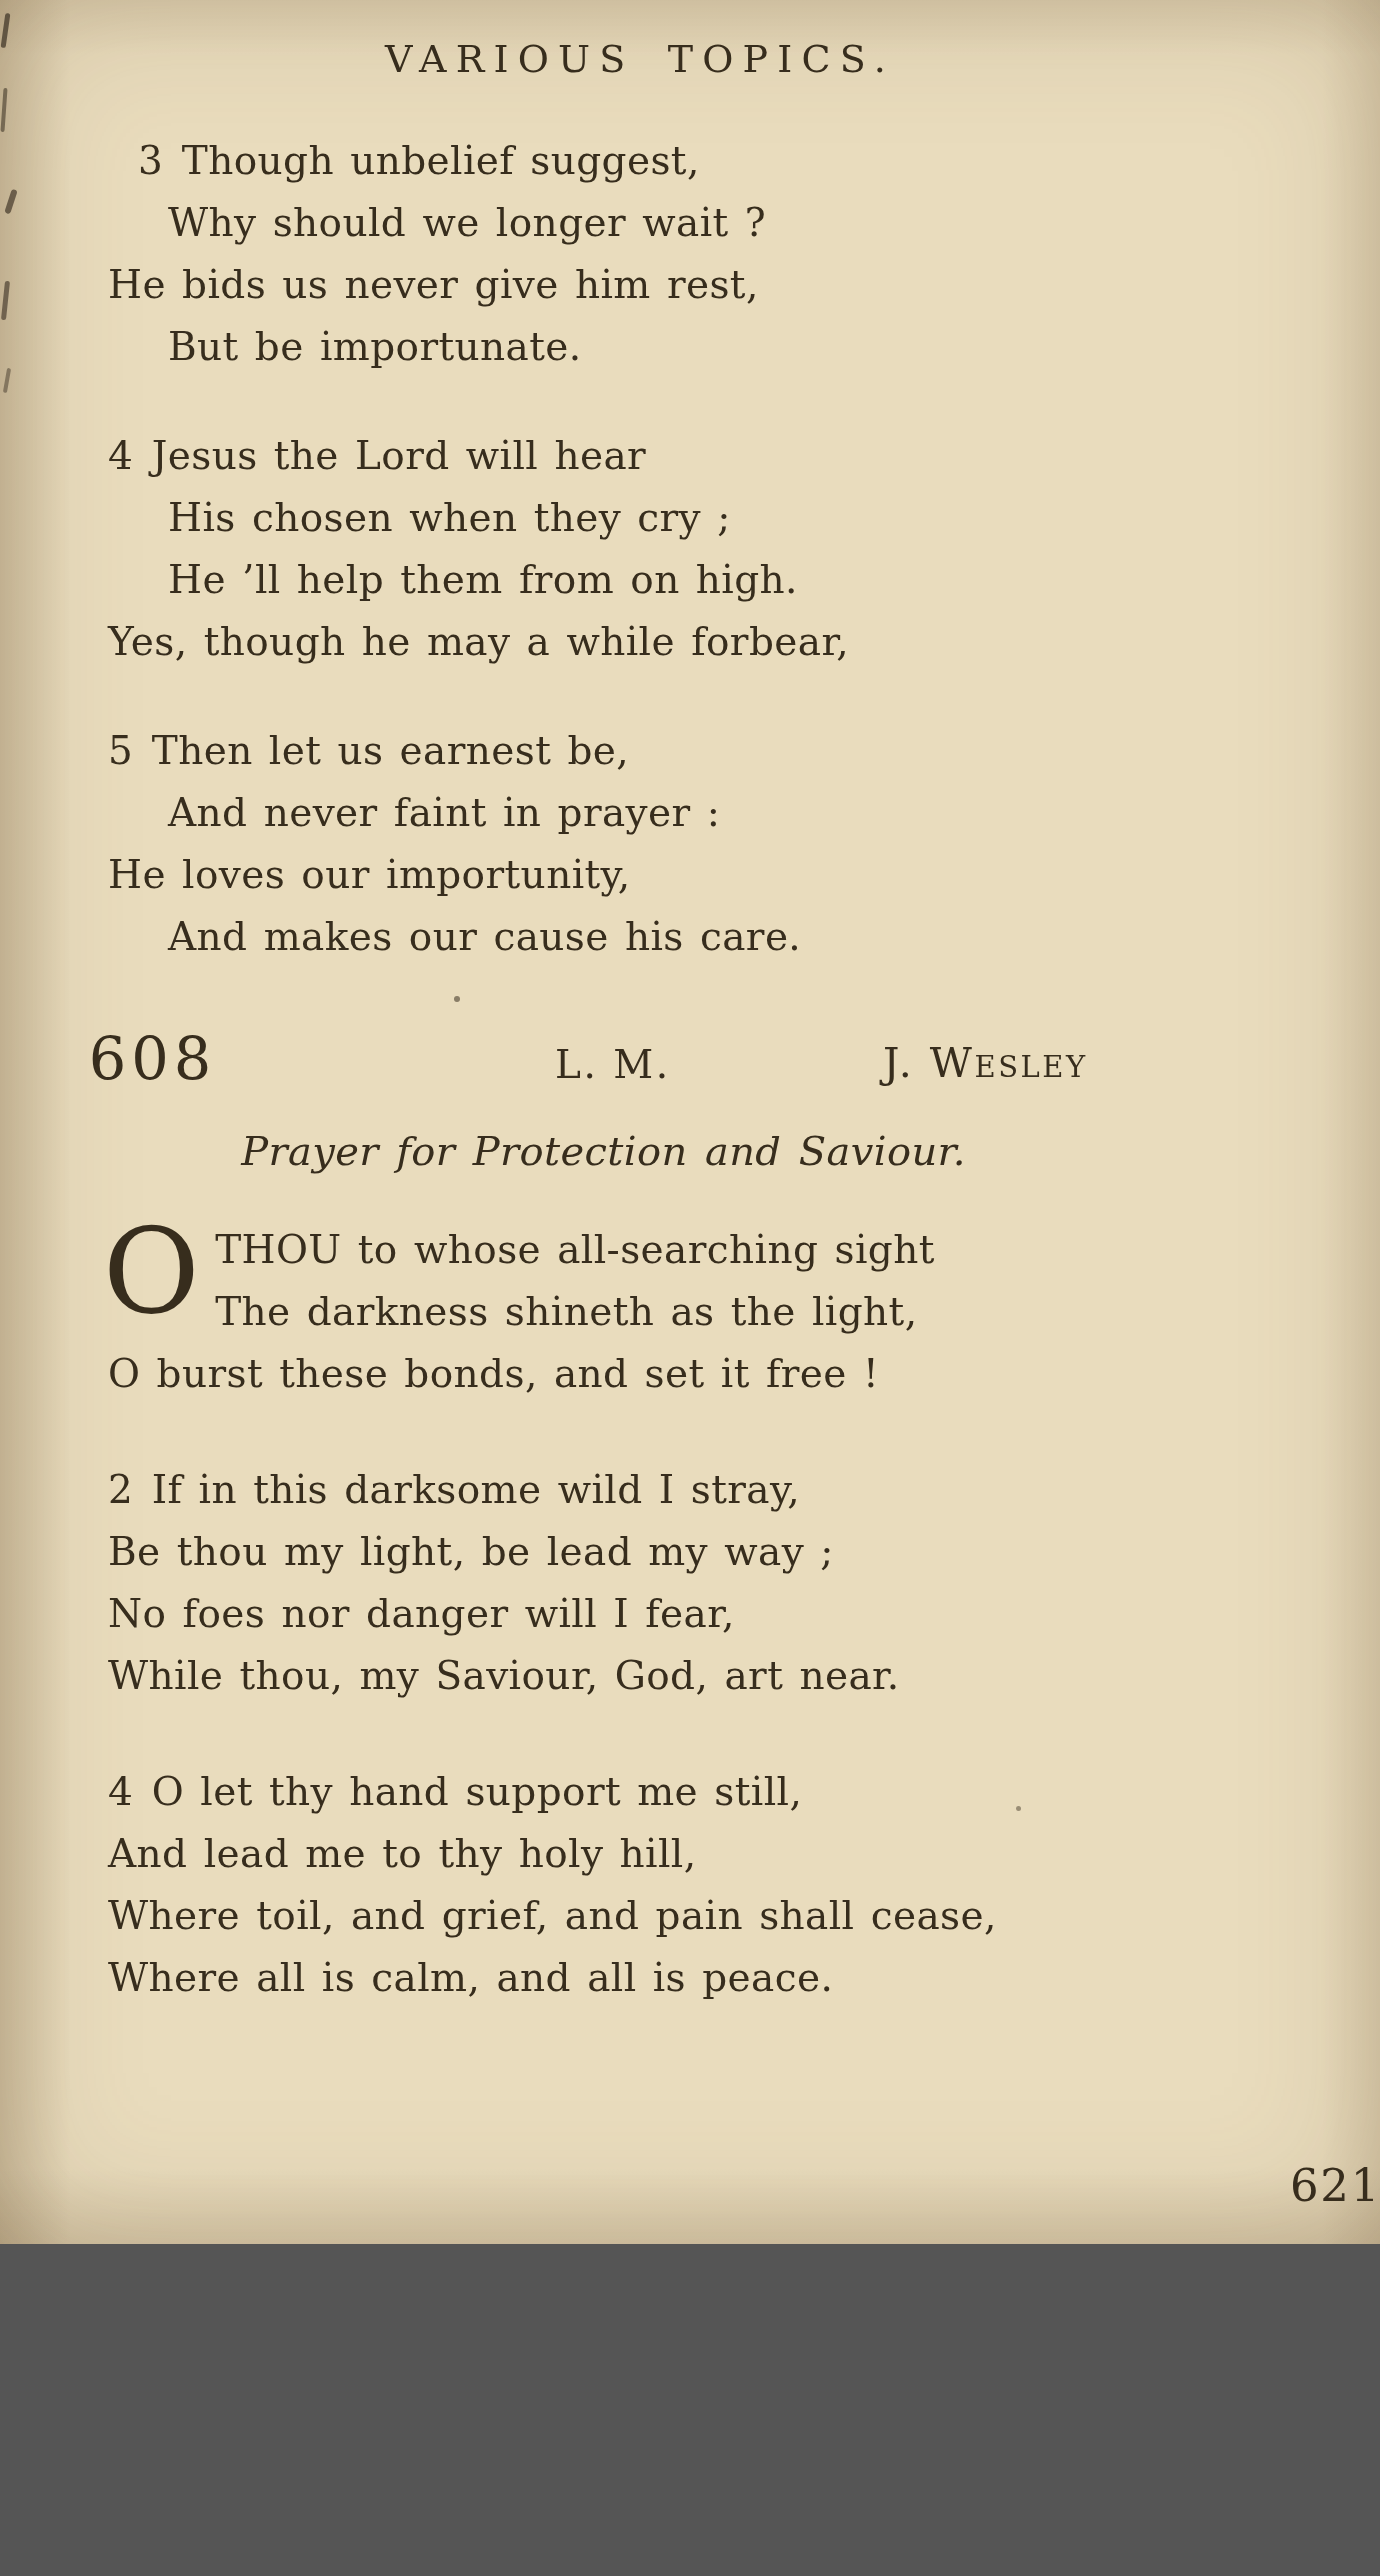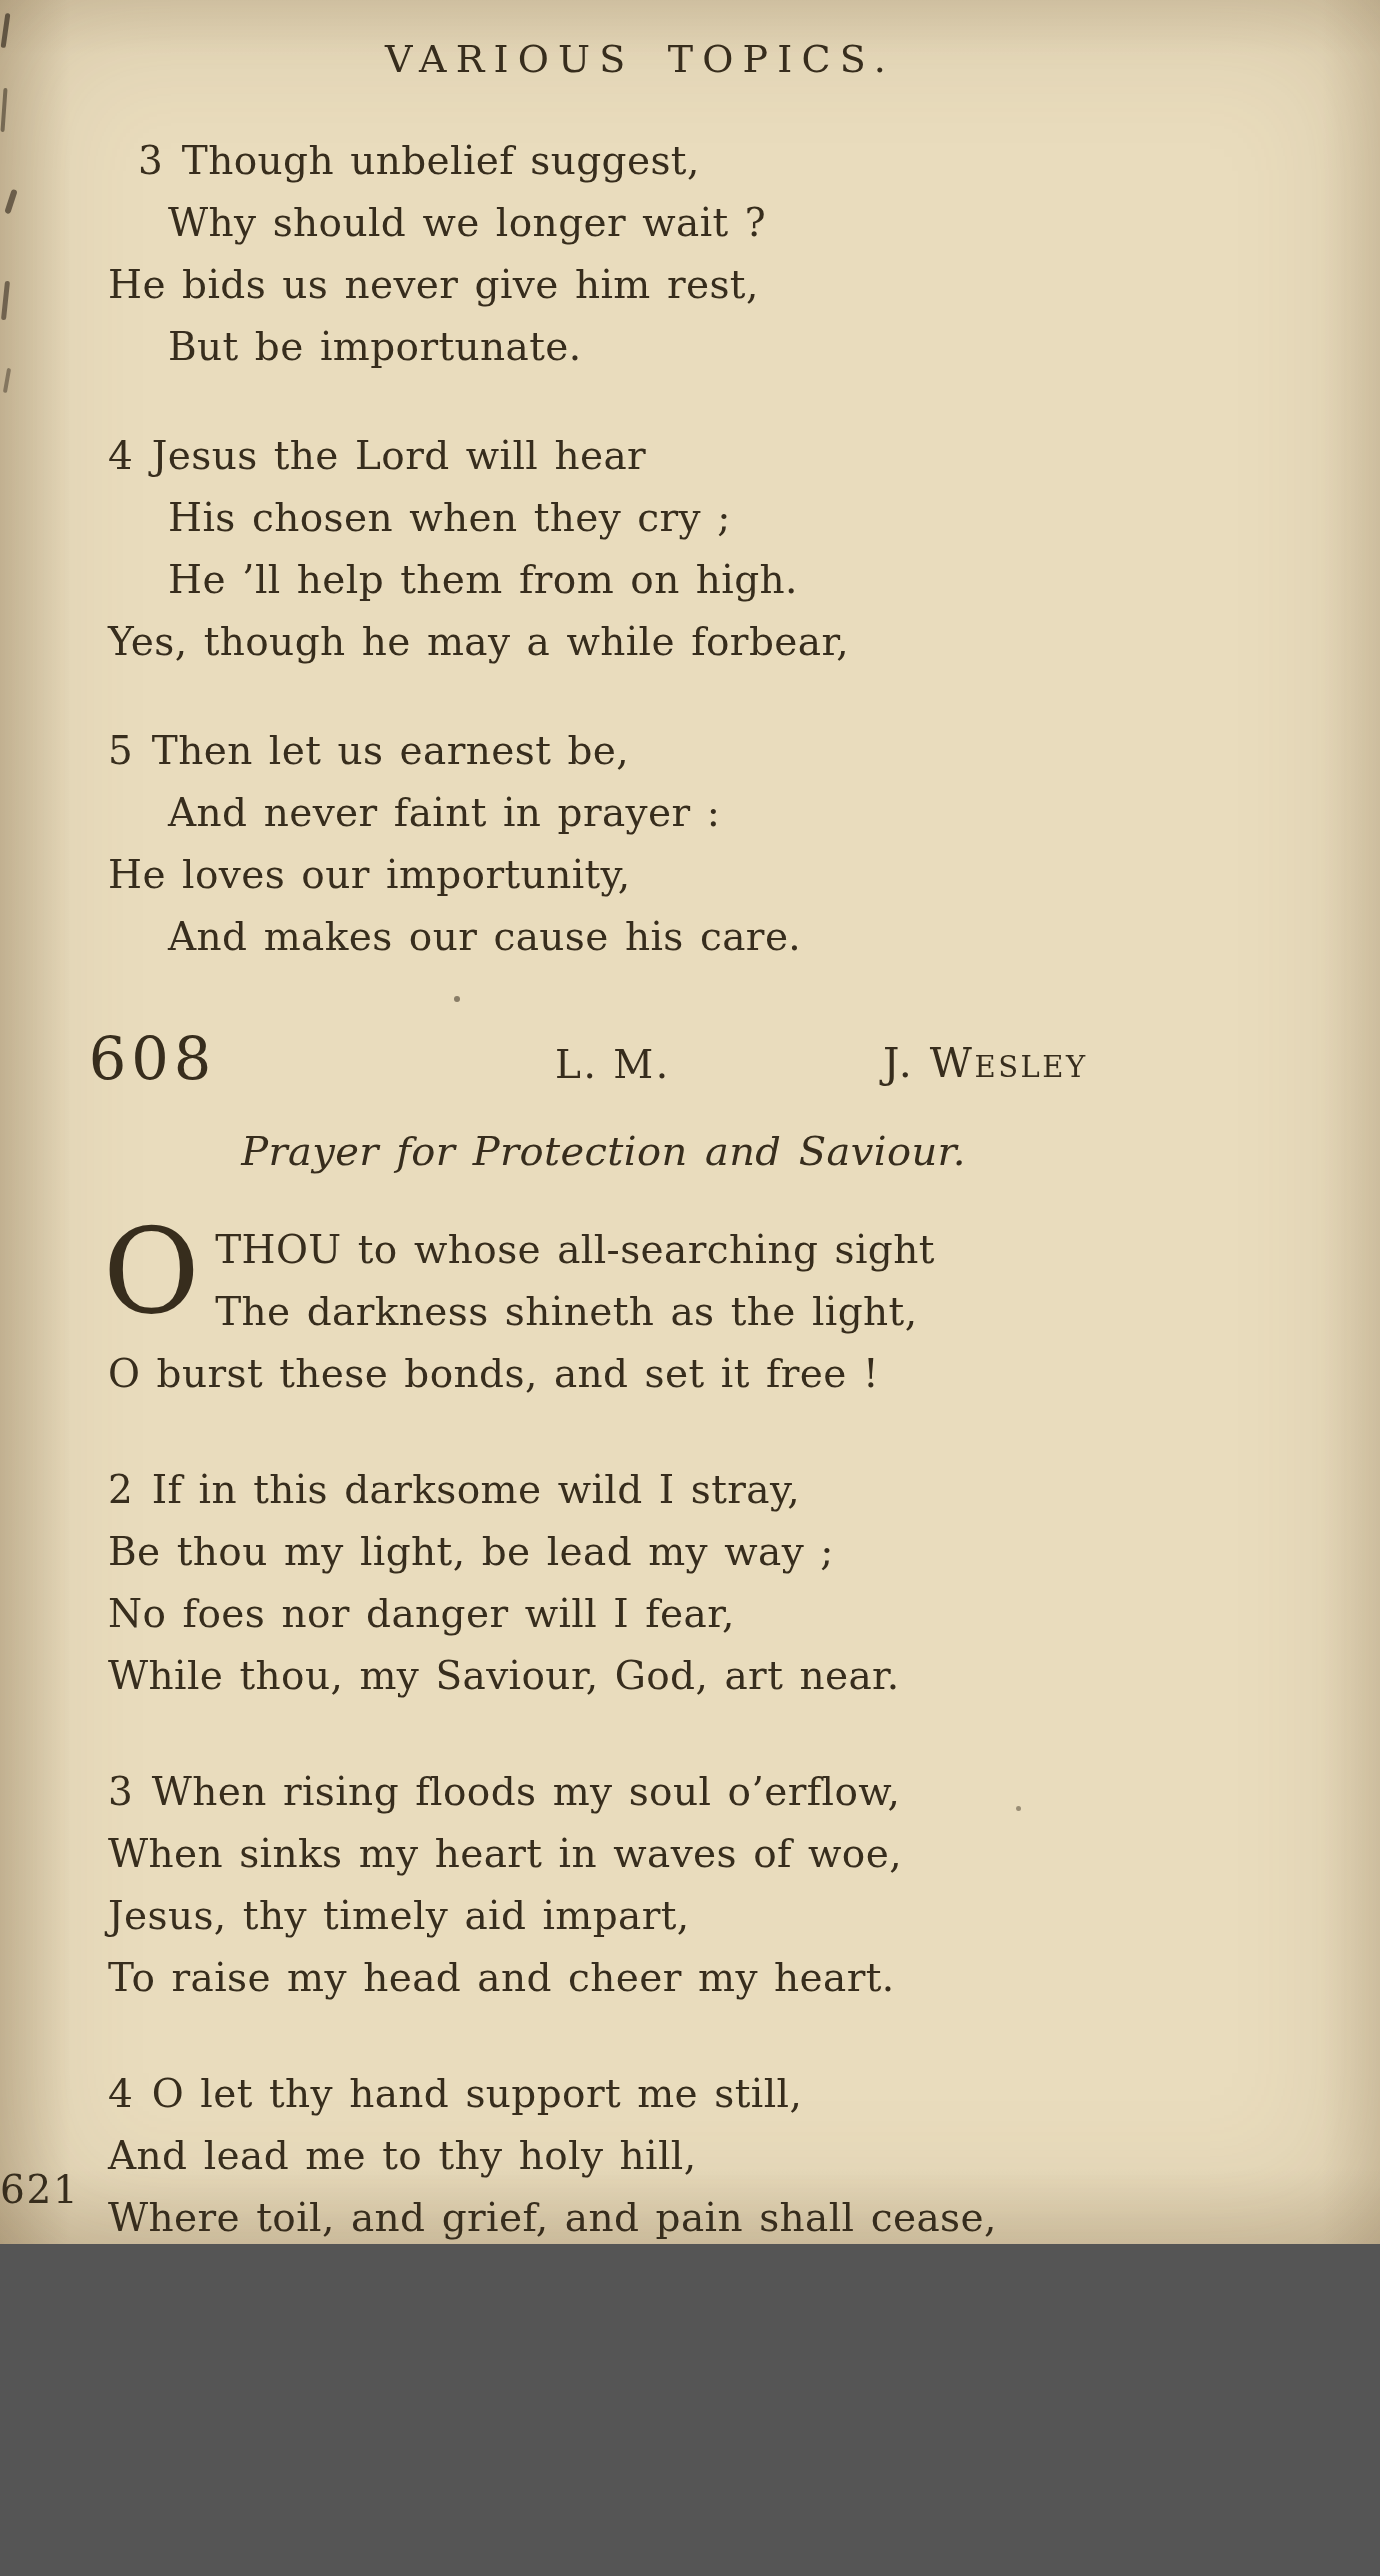--- a/index.html
+++ b/index.html
@@ -84,22 +84,22 @@
   .dropcap {
     float: left;
     font-size: 118px;
     line-height: 99px;
     height: 118px;
     margin: 3.4px 15px 0 -5px;
   }
 
   .page-number {
     position: absolute; left: 0; right: 0; bottom: 32px;
-    text-align: left;
-    font-size: 39px;
+    text-align: right;
+    font-size: 45px;
     letter-spacing: 1.7px;
   }
 
   .mark { position: absolute; background: #43382a; border-radius: 3.4px; }
   .dot  { position: absolute; background: #4a3e2d; border-radius: 50%; }
 </style>
 </head>
 <body>
 
 <div class="page">
@@ -152,26 +152,20 @@
       <div class="line">O burst these bonds, and set it free !</div>
     </div>
 
     <div class="stanza lm">
       <div class="line"><span class="num">2</span><span>If in this darksome wild I stray,</span></div>
       <div class="line">Be thou my light, be lead my way ;</div>
       <div class="line">No foes nor danger will I fear,</div>
       <div class="line">While thou, my Saviour, God, art near.</div>
     </div>
 
-    <div class="stanza lm">
-      <div class="line"><span class="num">3</span><span>When rising floods my soul o’erflow,</span></div>
-      <div class="line">When sinks my heart in waves of woe,</div>
-      <div class="line">Jesus, thy timely aid impart,</div>
-      <div class="line">To raise my head and cheer my heart.</div>
-    </div>
 
     <div class="stanza lm">
       <div class="line"><span class="num">4</span><span>O let thy hand support me still,</span></div>
       <div class="line">And lead me to thy holy hill,</div>
       <div class="line">Where toil, and grief, and pain shall cease,</div>
       <div class="line">Where all is calm, and all is peace.</div>
     </div>
 
   </div>
 

